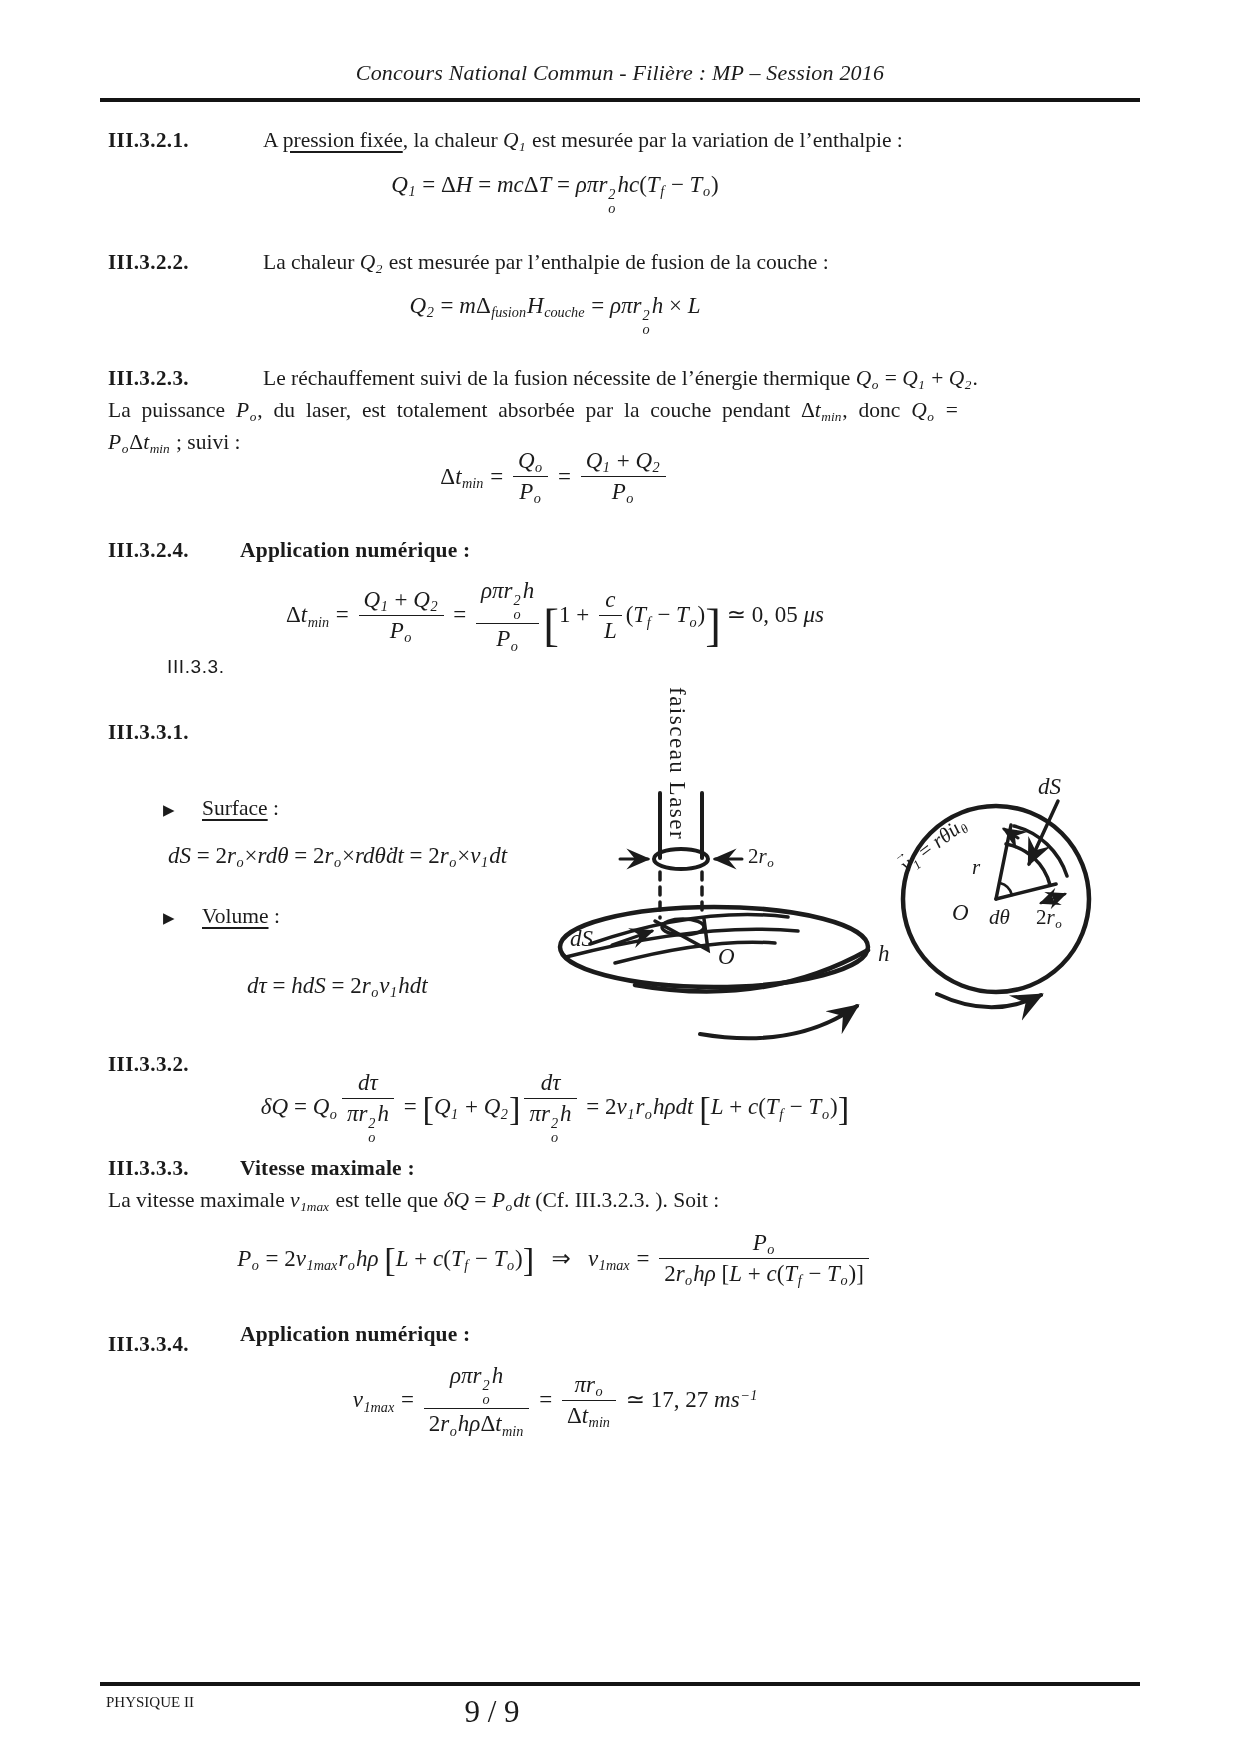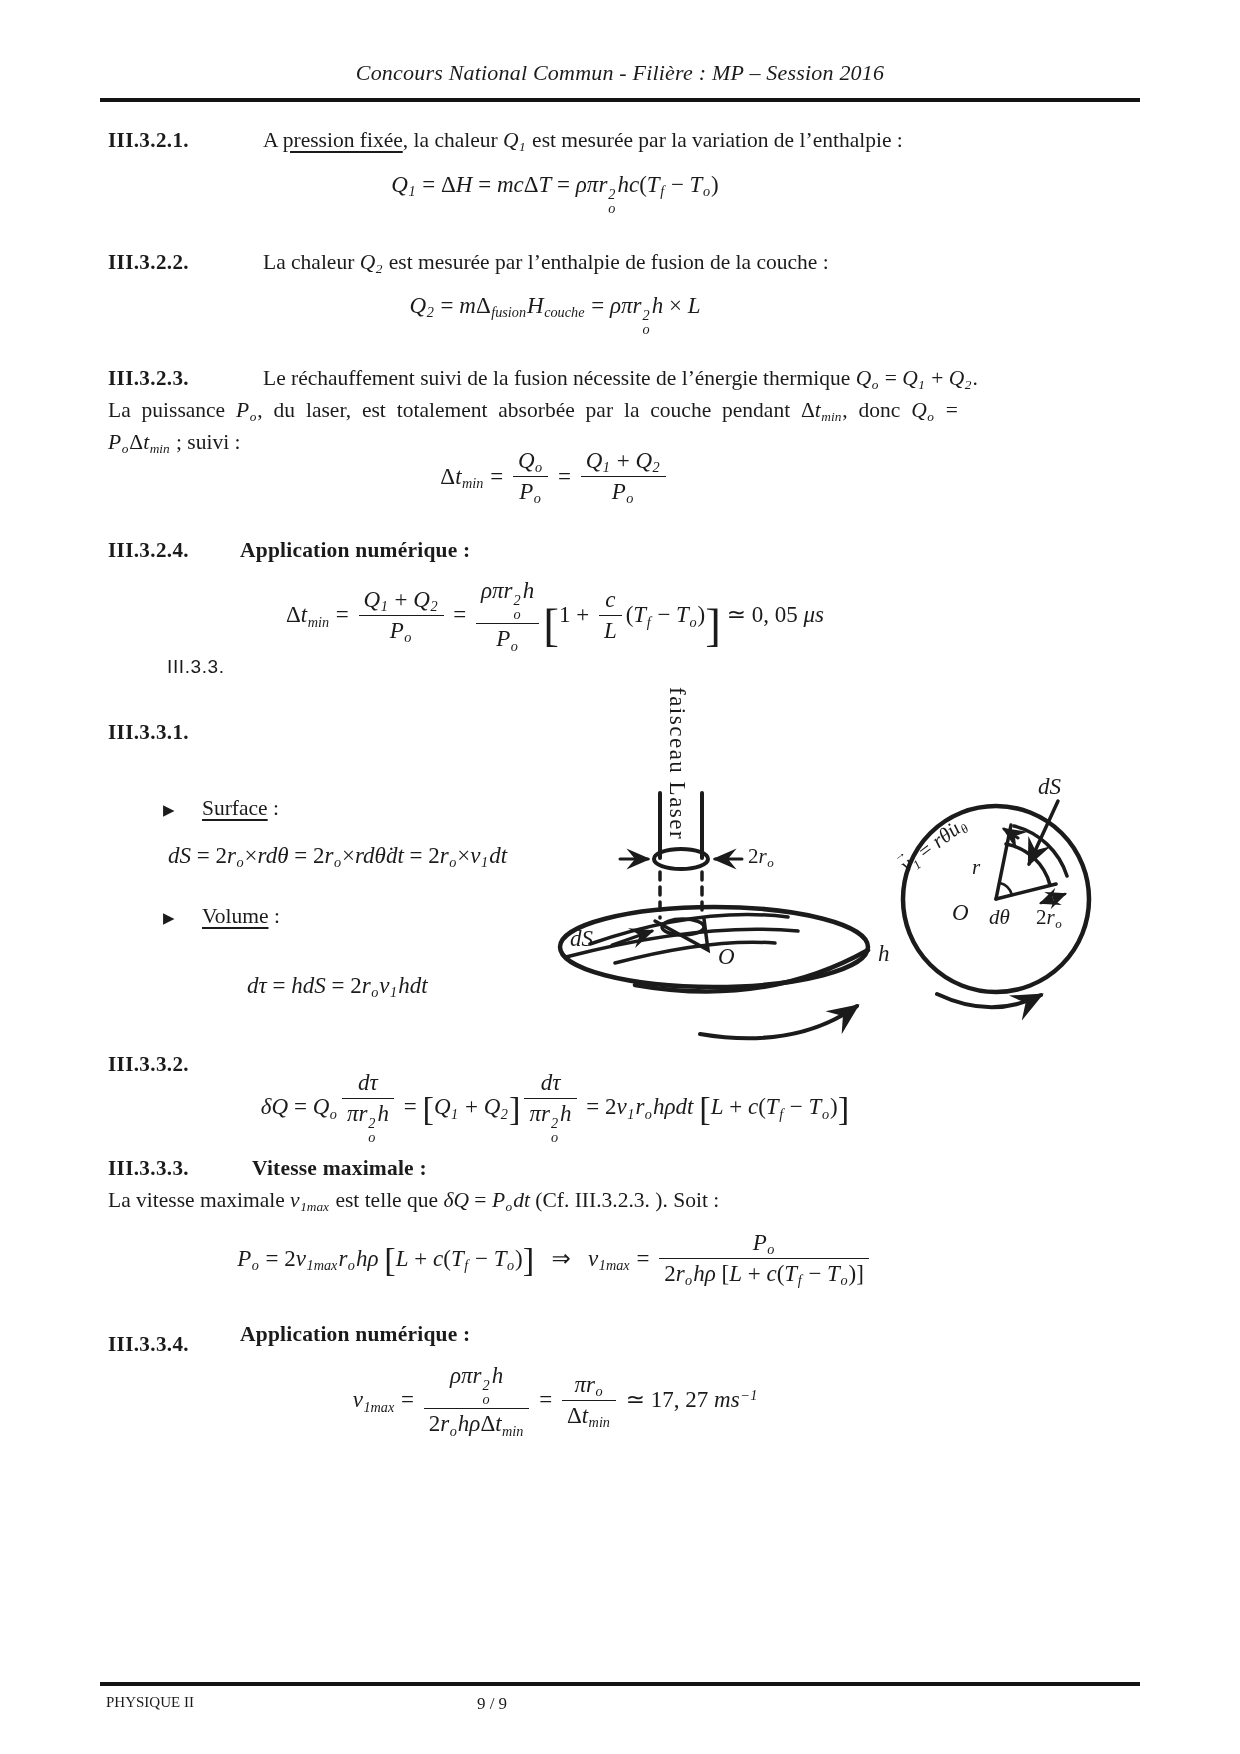--- a/index.html
+++ b/index.html
@@ -135,28 +135,28 @@
   <div class="abs slab" style="left:108px;top:1052px;">III.3.3.2.</div>
   <div class="abs eq center" style="left:100px;top:1072px;width:910px;"><span class="mi">δQ</span><span class="mr"> = </span><span class="mi">Q</span><span class="msub">o</span><span class="mfrac"><span class="fnum"><span class="mi">dτ</span></span><span class="fden"><span class="mi">πr</span><span class="mss">
             <span class="a">2</span>
             <span class="b">o</span>
           </span><span class="mi">h</span></span></span><span class="mr"> = </span><span class="mbig">[</span><span class="mi">Q</span><span class="msub">1</span><span class="mr"> + </span><span class="mi">Q</span><span class="msub">2</span><span class="mbig">]</span><span class="mfrac"><span class="fnum"><span class="mi">dτ</span></span><span class="fden"><span class="mi">πr</span><span class="mss">
             <span class="a">2</span>
             <span class="b">o</span>
           </span><span class="mi">h</span></span></span><span class="mr"> = 2</span><span class="mi">v</span><span class="msub">1</span><span class="mi">r</span><span class="msub">o</span><span class="mi">hρdt</span><span class="mr"> </span><span class="mbig">[</span><span class="mi">L</span><span class="mr"> + </span><span class="mi">c</span><span class="mr">(</span><span class="mi">T</span><span class="msub">f</span><span class="mr"> − </span><span class="mi">T</span><span class="msub">o</span><span class="mr">)</span><span class="mbig">]</span></div>
 
   <div class="abs slab" style="left:108px;top:1156px;">III.3.3.3.</div>
-  <div class="abs shead" style="left:252px;top:1156px;">Vitesse maximale :</div>
+  <div class="abs shead" style="left:240px;top:1156px;">Vitesse maximale :</div>
   <div class="abs bt" style="left:108px;top:1188px;"><span class="mr">La vitesse maximale </span><span class="mi">v</span><span class="msub">1max</span><span class="mr"> est telle que </span><span class="mi">δQ</span><span class="mr"> = </span><span class="mi">P</span><span class="msub">o</span><span class="mi">dt</span><span class="mr"> (Cf. III.3.2.3. ). Soit :</span></div>
   <div class="abs eq center" style="left:100px;top:1232px;width:910px;"><span class="mi">P</span><span class="msub">o</span><span class="mr"> = 2</span><span class="mi">v</span><span class="msub">1max</span><span class="mi">r</span><span class="msub">o</span><span class="mi">hρ</span><span class="mr"> </span><span class="mbig">[</span><span class="mi">L</span><span class="mr"> + </span><span class="mi">c</span><span class="mr">(</span><span class="mi">T</span><span class="msub">f</span><span class="mr"> − </span><span class="mi">T</span><span class="msub">o</span><span class="mr">)</span><span class="mbig">]</span><span class="mr">&nbsp;&nbsp; ⇒ &nbsp;&nbsp;</span><span class="mi">v</span><span class="msub">1max</span><span class="mr"> = </span><span class="mfrac"><span class="fnum"><span class="mi">P</span><span class="msub">o</span></span><span class="fden"><span class="mr">2</span><span class="mi">r</span><span class="msub">o</span><span class="mi">hρ</span><span class="mr"> [</span><span class="mi">L</span><span class="mr"> + </span><span class="mi">c</span><span class="mr">(</span><span class="mi">T</span><span class="msub">f</span><span class="mr"> − </span><span class="mi">T</span><span class="msub">o</span><span class="mr">)]</span></span></span></div>
 
   <div class="abs slab" style="left:108px;top:1322px;margin-top:10px;">III.3.3.4.</div>
   <div class="abs shead" style="left:240px;top:1322px;">Application numérique :</div>
   <div class="abs eq center" style="left:100px;top:1365px;width:910px;"><span class="mi">v</span><span class="msub">1max</span><span class="mr"> = </span><span class="mfrac"><span class="fnum"><span class="mi">ρπr</span><span class="mss">
             <span class="a">2</span>
             <span class="b">o</span>
           </span><span class="mi">h</span></span><span class="fden"><span class="mr">2</span><span class="mi">r</span><span class="msub">o</span><span class="mi">hρ</span><span class="mr">Δ</span><span class="mi">t</span><span class="msub">min</span></span></span><span class="mr"> = </span><span class="mfrac"><span class="fnum"><span class="mi">πr</span><span class="msub">o</span></span><span class="fden"><span class="mr">Δ</span><span class="mi">t</span><span class="msub">min</span></span></span><span class="mr"> ≃ 17, 27 </span><span class="mi">ms</span><span class="msup">−1</span></div>
 
   <div class="abs rule" style="left:100px;top:1682px;width:1040px;height:4px;"></div>
   <div class="abs" style="left:106px;top:1694px;font-size:15px;">PHYSIQUE II</div>
-  <div class="abs center" style="left:0;top:1694px;width:984px;font-size:17px;">9 / 9</div>
+  <div class="abs center" style="left:0;top:1694px;width:984px;font-size:31px;">9 / 9</div>
 
 </div>
 
 </body></html>

